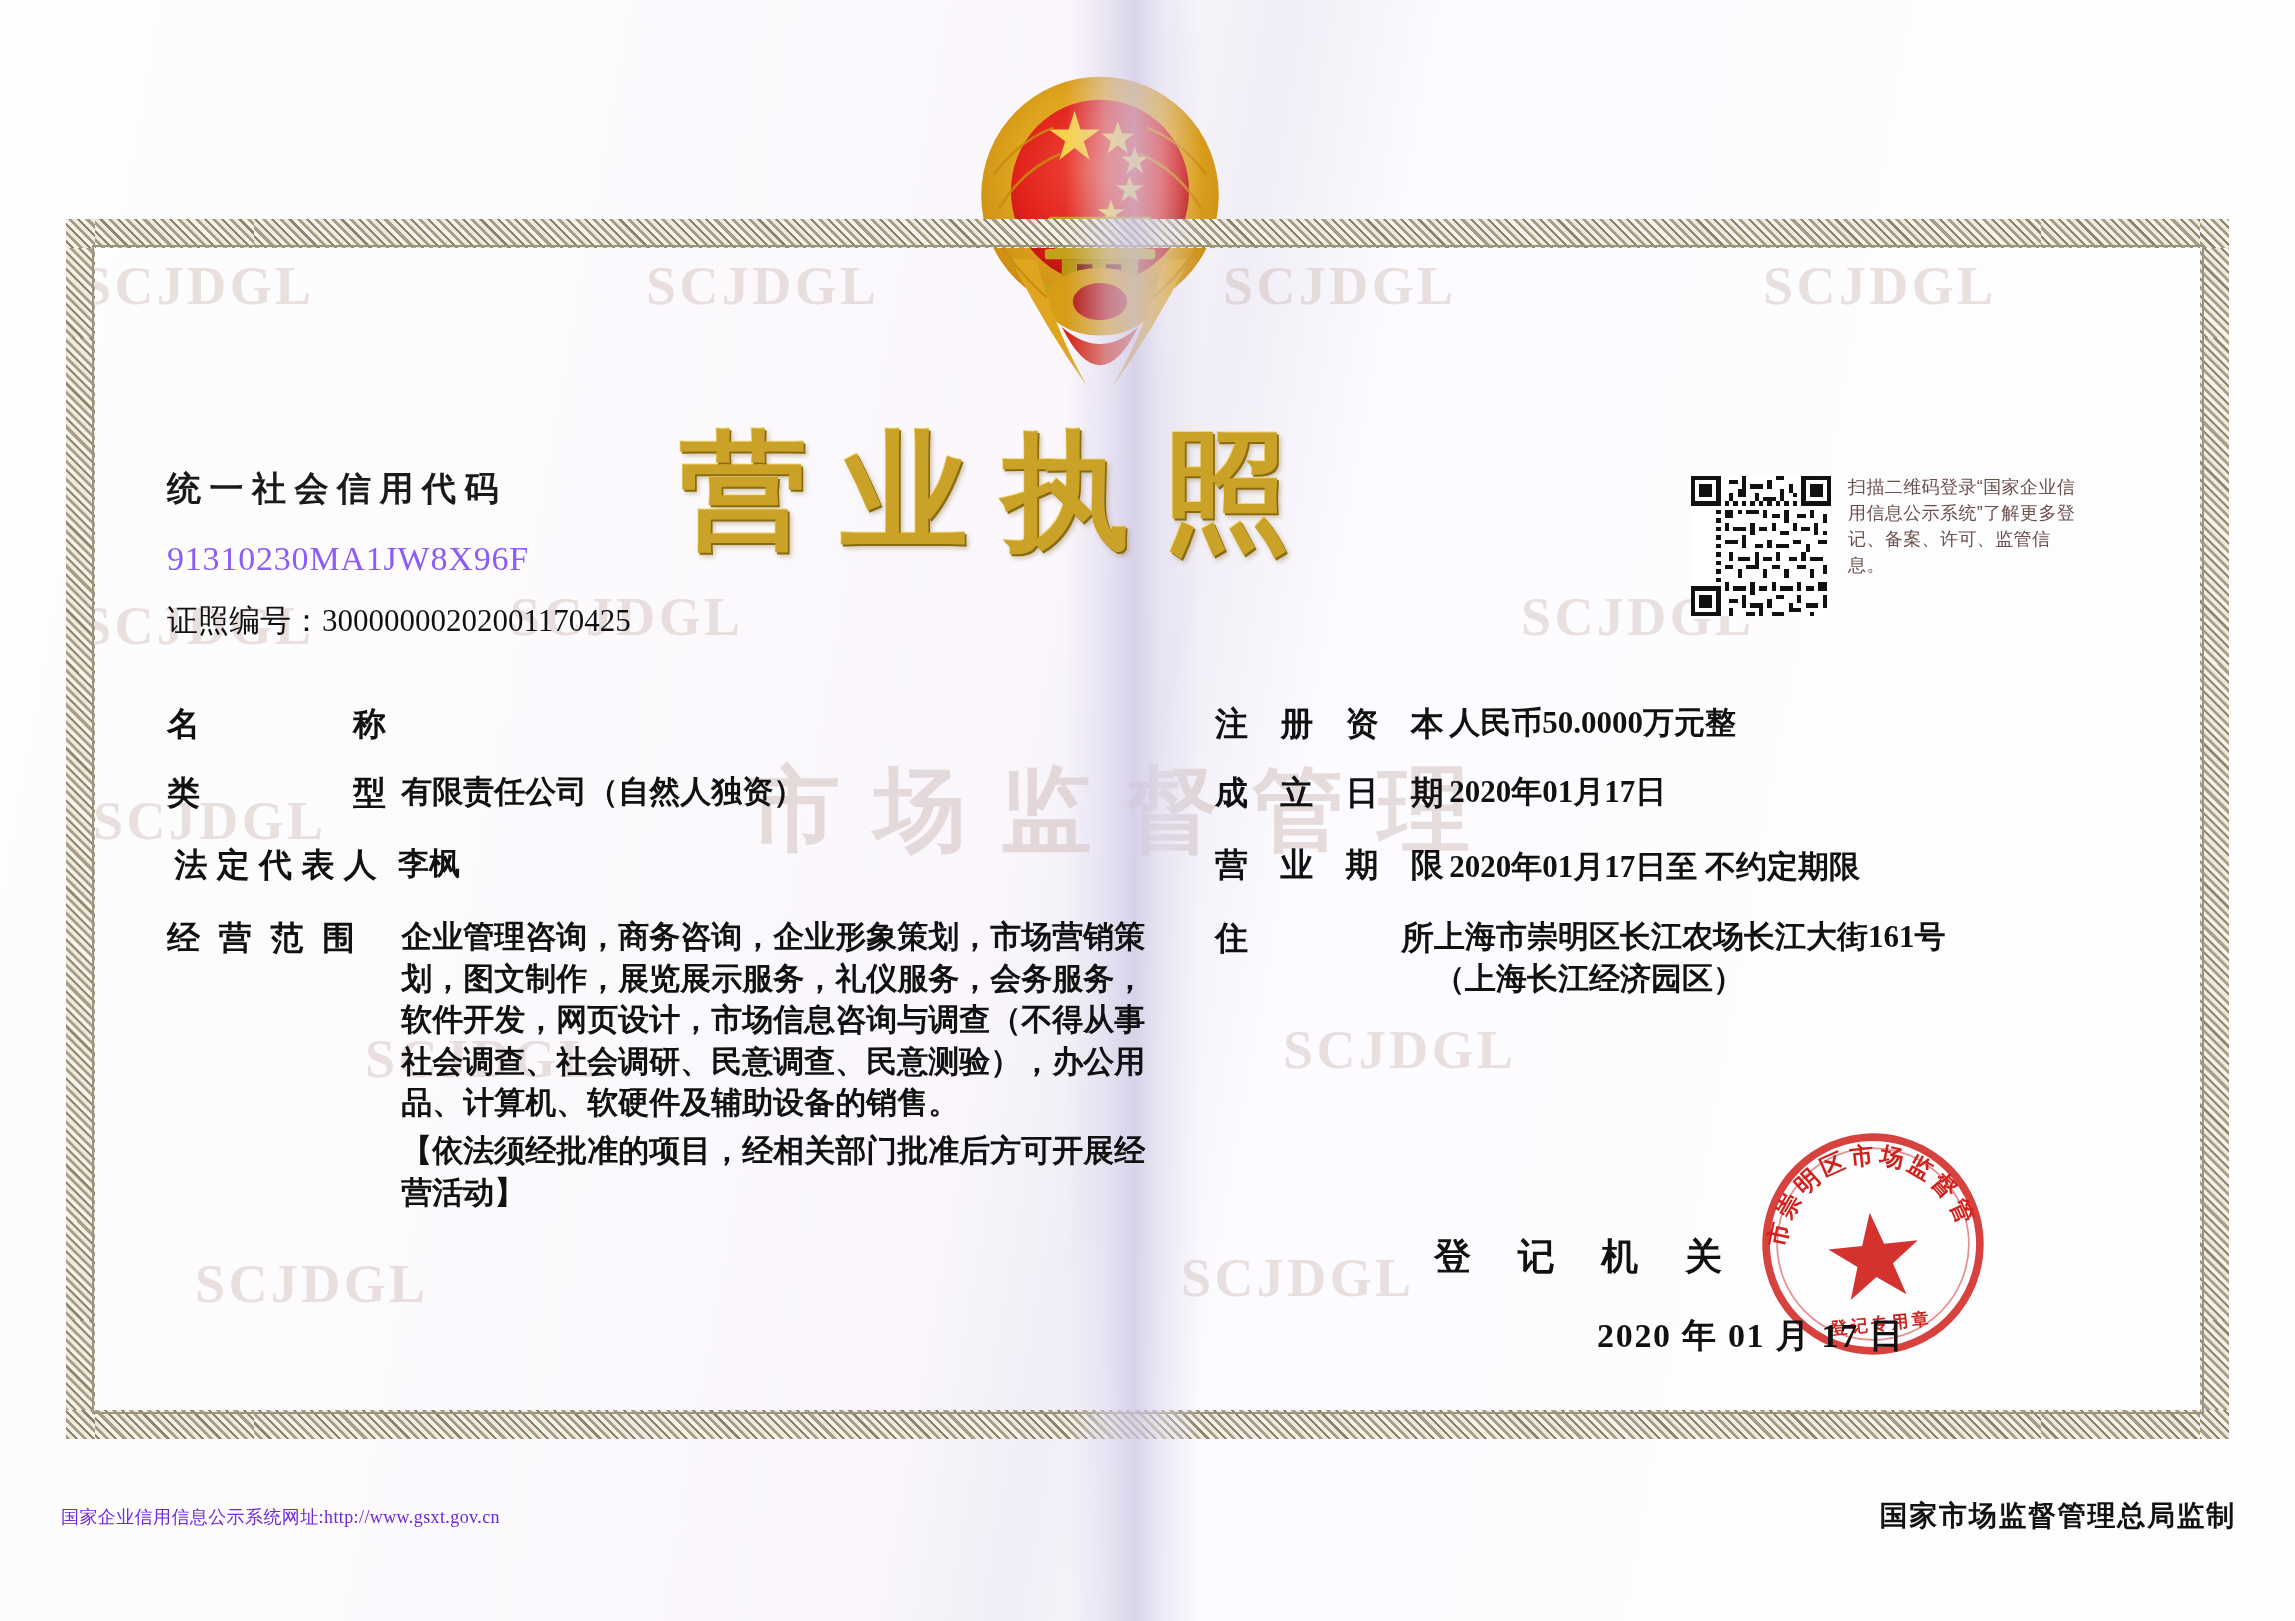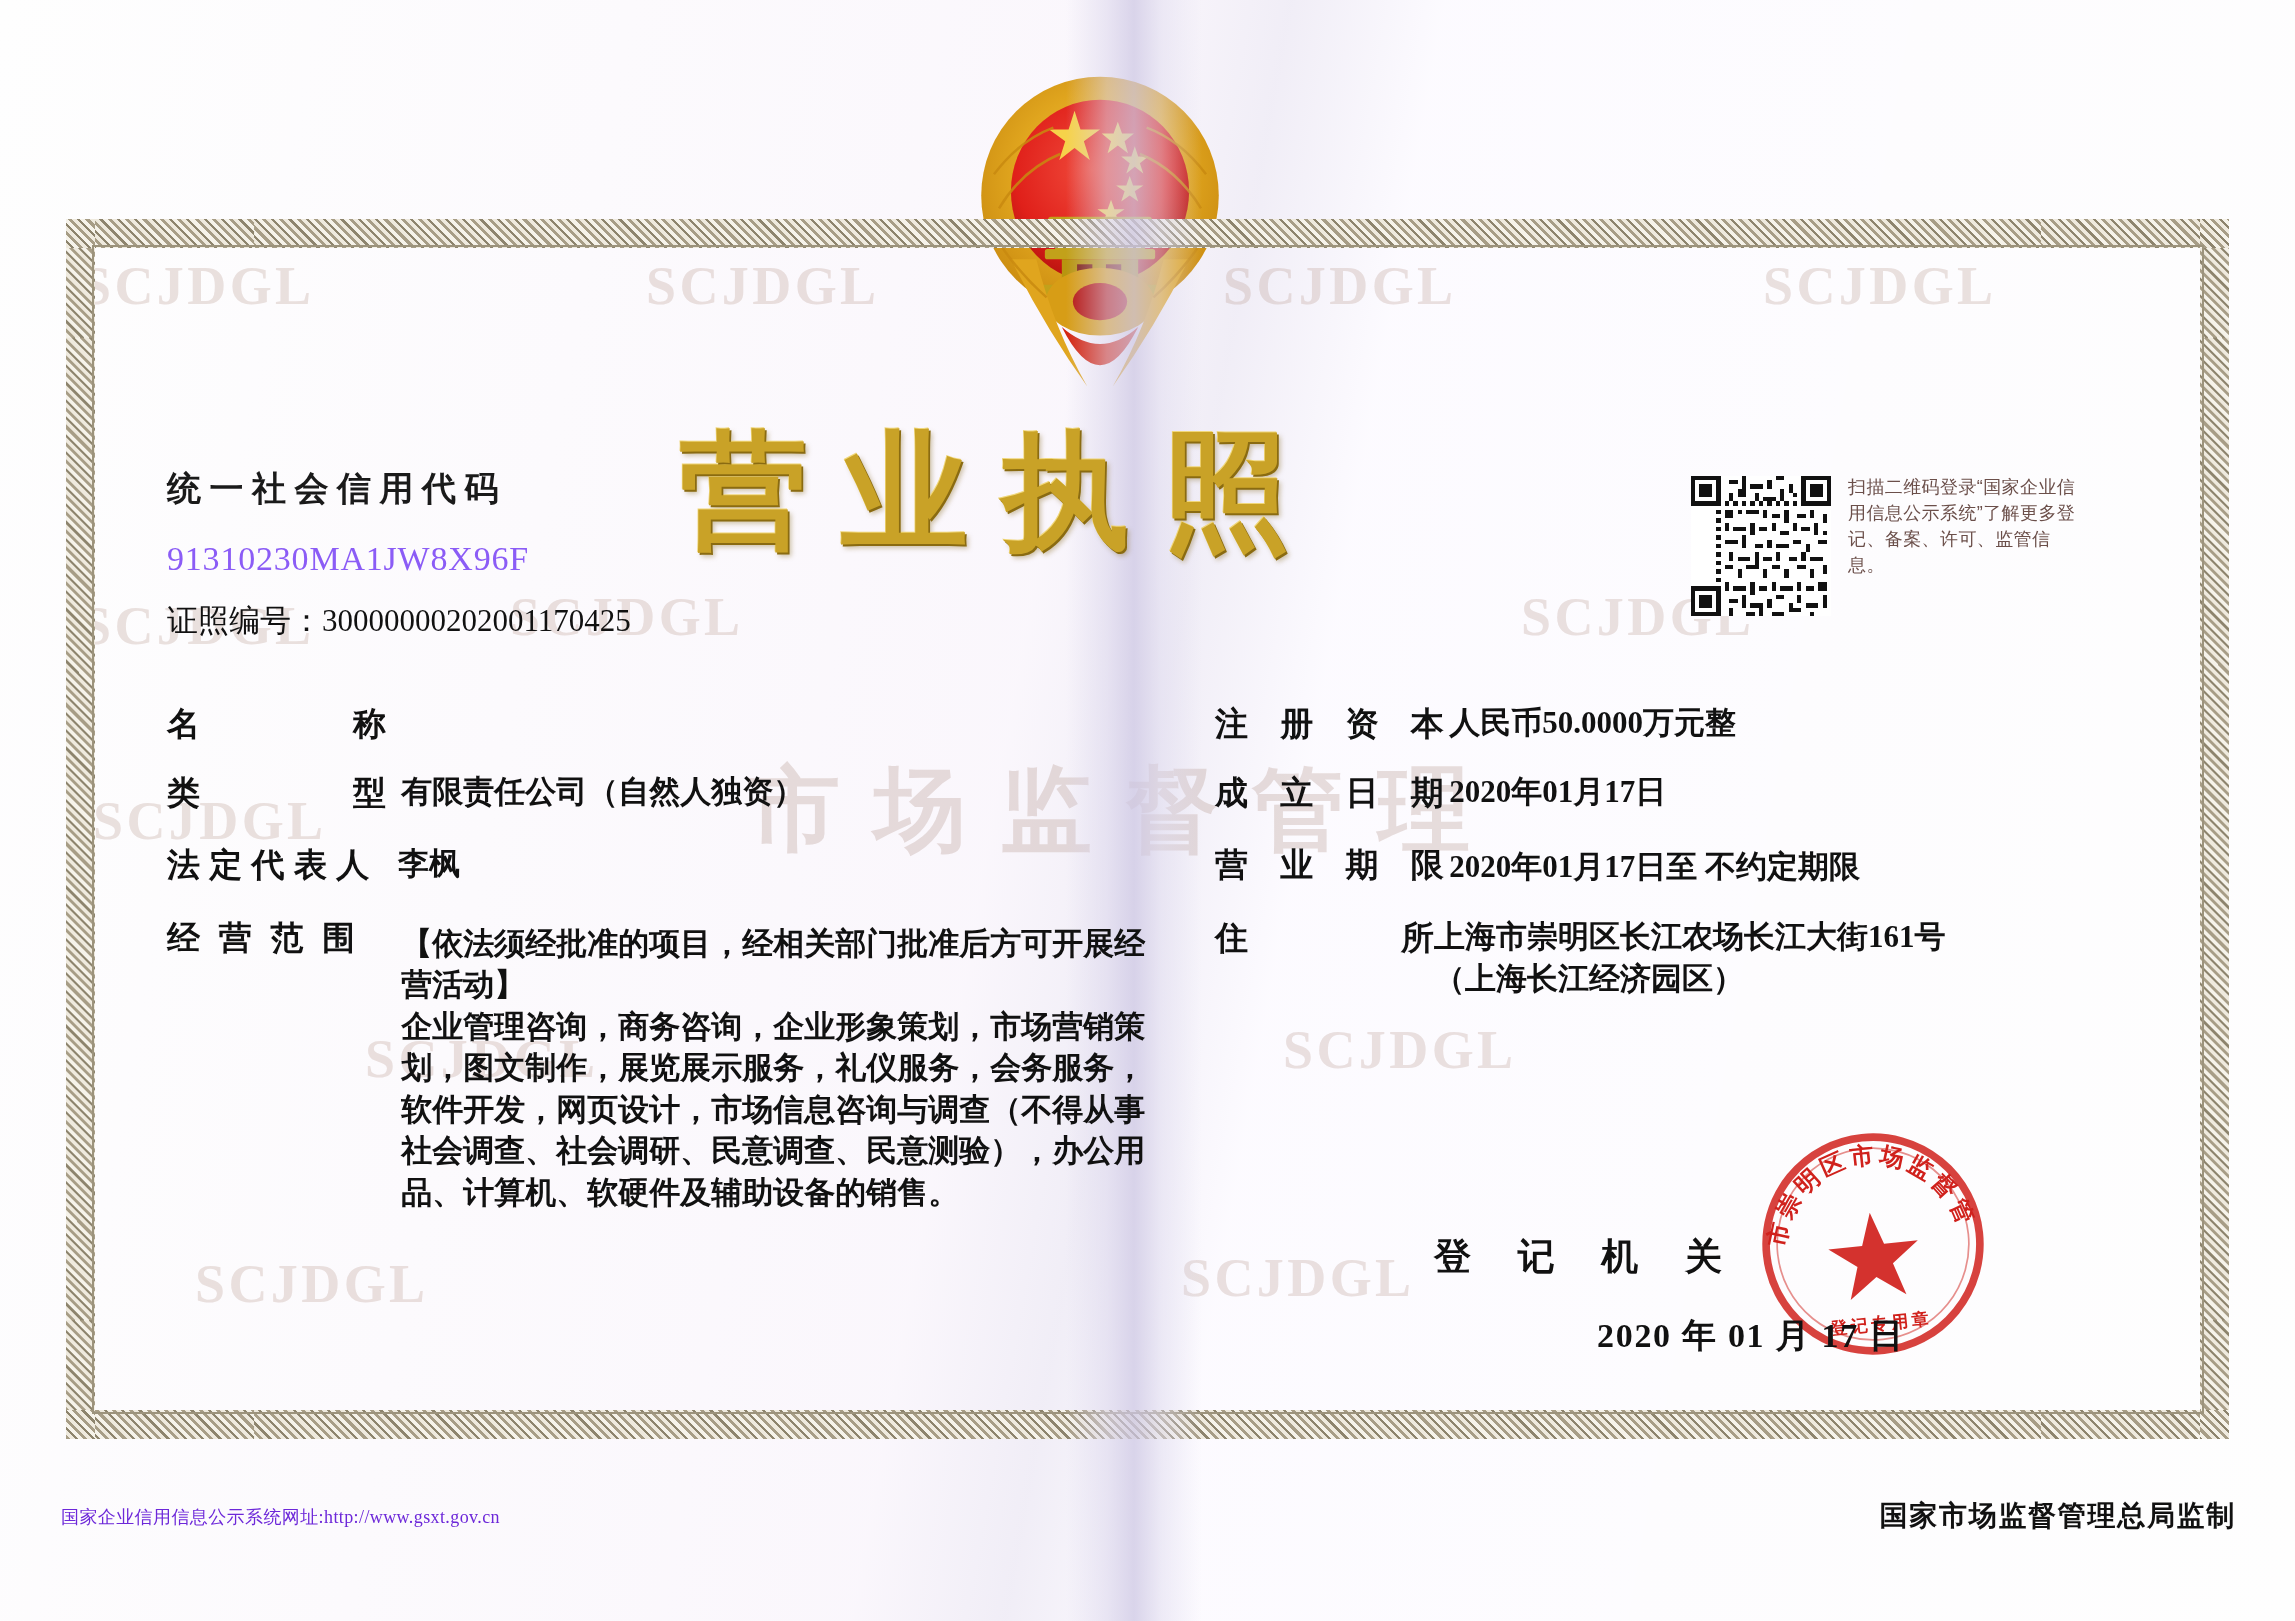--- a/index.html
+++ b/index.html
@@ -472,32 +472,32 @@
   <div style="display:flex; align-items:flex-start;">
     <div class="flabel" style="width:219px; display:flex; justify-content:space-between;">
       <span>类</span>
       <span>型</span>
     </div>
     <div class="fvalue" style="margin-left:15.3px;">有限责任公司（自然人独资）</div>
   </div>
 </div>
 
 <div class="field" style="left:167px; top:843px;">
-  <div style="display:flex; align-items:flex-start;">
+  <div style="display:flex; align-items:flex-start;text-align:right;">
     <div class="flabel" style="width:219px; letter-spacing:9.3px;">法定代表人</div>
     <div class="fvalue" style="margin-left:12px;">李枫</div>
   </div>
 </div>
 
 <div class="field" style="left:167px; top:916px; width:1002px;">
   <div style="display:flex; align-items:flex-start;">
     <div class="flabel" style="width:219px; min-width:219px; letter-spacing:18.7px;">经营范围</div>
     <div style="margin-left:15.3px; width:765px;">
+      <div class="fvalue wrap">企业管理咨询，商务咨询，企业形象策划，市场营销策划，图文制作，展览展示服务，礼仪服务，会务服务，软件开发，网页设计，市场信息咨询与调查（不得从事社会调查、社会调研、民意调查、民意测验），办公用品、计算机、软硬件及辅助设备的销售。</div>
       <div class="fvalue wrap" style="margin-top:6.8px;">【依法须经批准的项目，经相关部门批准后方可开展经营活动】</div>
-      <div class="fvalue wrap">企业管理咨询，商务咨询，企业形象策划，市场营销策划，图文制作，展览展示服务，礼仪服务，会务服务，软件开发，网页设计，市场信息咨询与调查（不得从事社会调查、社会调研、民意调查、民意测验），办公用品、计算机、软硬件及辅助设备的销售。</div>
     </div>
   </div>
 </div>
 
 <div class="field" style="left:1215px; top:702px;">
   <div style="display:flex; align-items:flex-start;">
     <div class="flabel" style="width:219px; letter-spacing:12px;">注 册 资 本</div>
     <div class="fvalue" style="margin-left:15.3px;">人民币50.0000万元整</div>
   </div>
 </div>

